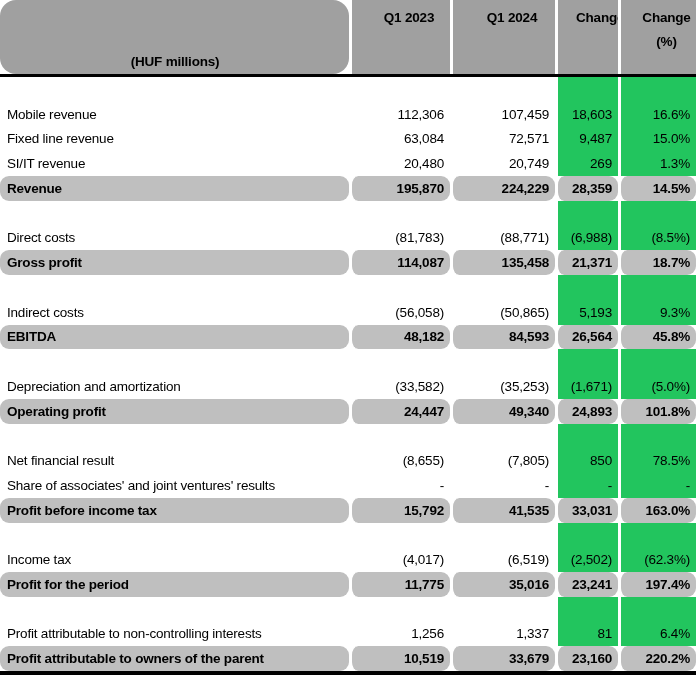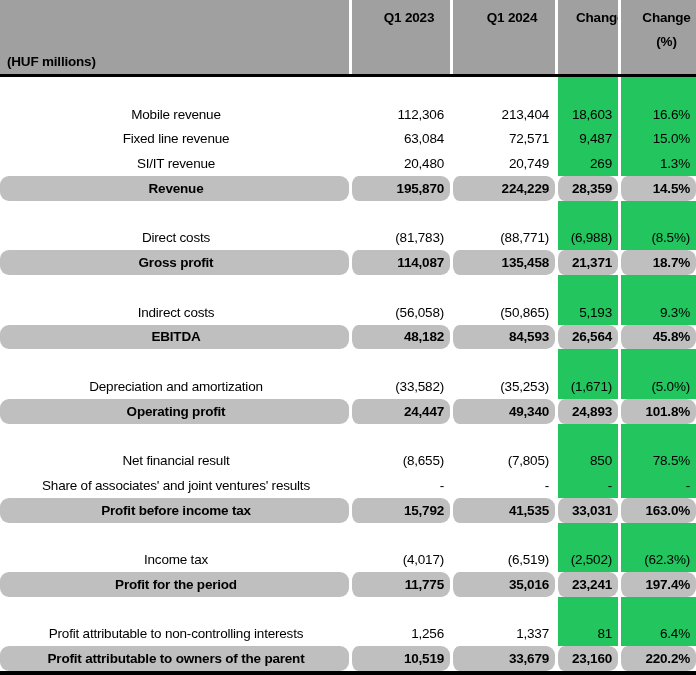--- a/index.html
+++ b/index.html
@@ -35,23 +35,24 @@
   
   th + th, tbody td + td { border-left: 3px solid #ffffff; }
 
   
   thead th {
     background: #a0a0a0;
     height: 74px;
     font-weight: 700;
   }
   th.label-col {
-    text-align: left;
+    text-align: center;
     vertical-align: bottom;
     padding: 4px 6px 5px 7px;
+    border-radius: 16px;
   }
   th.num-col {
     text-align: center;
     vertical-align: top;
     padding: 6px 2px 0 18px;
     line-height: 24px;
     white-space: normal;
   }
 
   
@@ -69,21 +70,21 @@
     padding: 0;
     line-height: 0;
   }
 
   
   tbody td {
     height: 24.75px;
     vertical-align: middle;
   }
   td.label {
-    text-align: center;
+    text-align: left;
     padding: 0 4px 0 7px;
     white-space: nowrap;
   }
   td.num {
     text-align: right;
     padding: 0 6px 0 2px;
     white-space: nowrap;
   }
   
   tbody tr td.chg { background: #22c55e; }
@@ -122,21 +123,21 @@
         <tr class="spacer">
     <td class="label"></td>
     <td class="num"></td>
     <td class="num"></td>
     <td class="num chg"></td>
     <td class="num chg"></td>
   </tr>
         <tr class="normal">
     <td class="label">Mobile revenue</td>
     <td class="num">112,306</td>
-    <td class="num">213,404</td>
+    <td class="num">107,459</td>
     <td class="num chg">18,603</td>
     <td class="num chg">16.6%</td>
   </tr>
         <tr class="normal">
     <td class="label">Fixed line revenue</td>
     <td class="num">63,084</td>
     <td class="num">72,571</td>
     <td class="num chg">9,487</td>
     <td class="num chg">15.0%</td>
   </tr>

